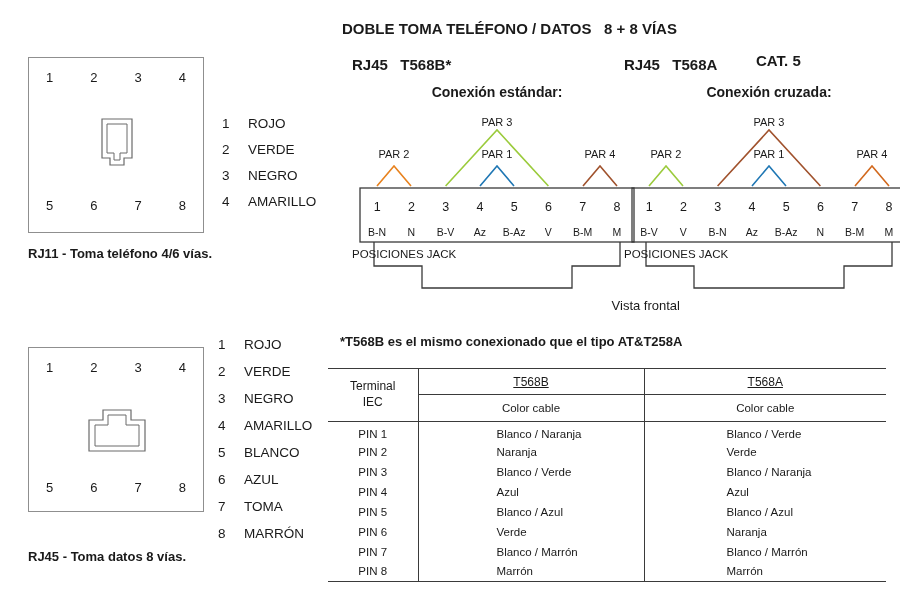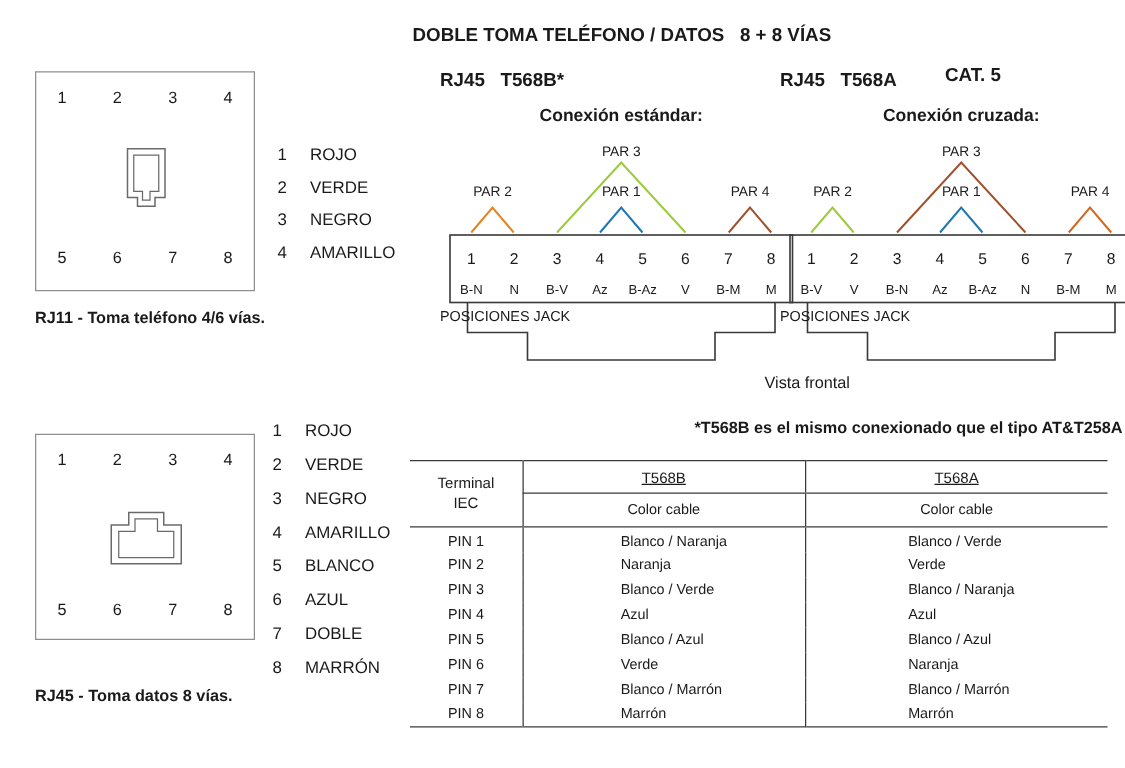--- a/index.html
+++ b/index.html
@@ -26,40 +26,40 @@
   .diag-sub { position:absolute; top:32px; left:0; width:100%; text-align:center; font-weight:bold; font-size:14px; }
   .pair-label { position:absolute; width:40px; text-align:center; font-size:11px; }
   .diag-svg { position:absolute; top:60px; left:0; }
   .pin-row { position:absolute; left:8px; width:274px; display:flex; }
   .pin-row span { flex:1; text-align:center; }
   .pin-nums-row { top:148px; font-size:12.5px; }
   .pin-wires-row { top:174px; font-size:10.5px; }
   .jack-label { position:absolute; top:196px; left:0; width:100%; font-size:11.5px; }
 
   .vista { position:absolute; left:540px; top:298px; width:140px; text-align:right; font-size:13px; }
-  .note { position:absolute; left:340px; top:334px; width:558px; text-align:right; font-weight:bold; font-size:13px; }
+  .note { position:absolute; left:340px; top:334px; width:558px; text-align:left; font-weight:bold; font-size:13px; }
 
   .wire-table { position:absolute; left:328px; top:368px; width:558px; border-collapse:collapse; table-layout:fixed;
                 font-size:11.5px; border-top:1.5px solid #3a3a3a; border-bottom:1.5px solid #3a3a3a; }
   .wire-table th { font-weight:normal; }
   .term-cell { border-bottom:1px solid #3a3a3a; text-align:center; font-size:12px; line-height:1.3; }
   .std-cell { border-left:1px solid #3a3a3a; border-bottom:1px solid #3a3a3a; height:26px; text-align:center; font-size:12px;text-decoration:underline; }
   .sub-cell { border-left:1px solid #3a3a3a; border-bottom:1px solid #3a3a3a; height:27px; text-align:center; font-size:11.5px; }
   .pin-cell { text-align:center; height:20px; }
   .val-cell { border-left:1px solid #3a3a3a; }
   .val-b { padding-left:78px; }
   .val-a { padding-left:82px; }
   .wire-table tbody tr:first-child td { padding-top:4px;margin-top:44px; }
 </style>
 </head>
 <body>
 
 <div class="canvas">
 
-  <div class="abs title" style="left:330px; top:20px;">DOBLE TOMA TELÉFONO / DATOS   8 + 8 VÍAS</div>
+  <div class="abs title" style="left:342px; top:20px;">DOBLE TOMA TELÉFONO / DATOS   8 + 8 VÍAS</div>
   <div class="abs cat" style="left:756px; top:20px;">CAT. 5</div>
 
   <div class="outlet-box" style="left:28px; top:57px; width:176px; height:176px;">
     <div class="pin-nums" style="top:12px;">
       <span>1</span>
         <span>2</span>
         <span>3</span>
         <span>4</span>
     </div>
     <svg class="jack-glyph" style="left:66px; top:60px;" width="44" height="54" viewBox="0 0 44 54">
@@ -134,21 +134,21 @@
     <div class="legend-row">
         <span class="lnum">5</span>
         <span>BLANCO</span>
       </div>
     <div class="legend-row">
         <span class="lnum">6</span>
         <span>AZUL</span>
       </div>
     <div class="legend-row">
         <span class="lnum">7</span>
-        <span>DOBLE</span>
+        <span>TOMA</span>
       </div>
     <div class="legend-row">
         <span class="lnum">8</span>
         <span>MARRÓN</span>
       </div>
   </div>
 
   <div class="diagram" style="left:352px;">
     <div class="diag-heading">RJ45   T568B*</div>
     <div class="diag-sub">Conexión estándar:</div>

